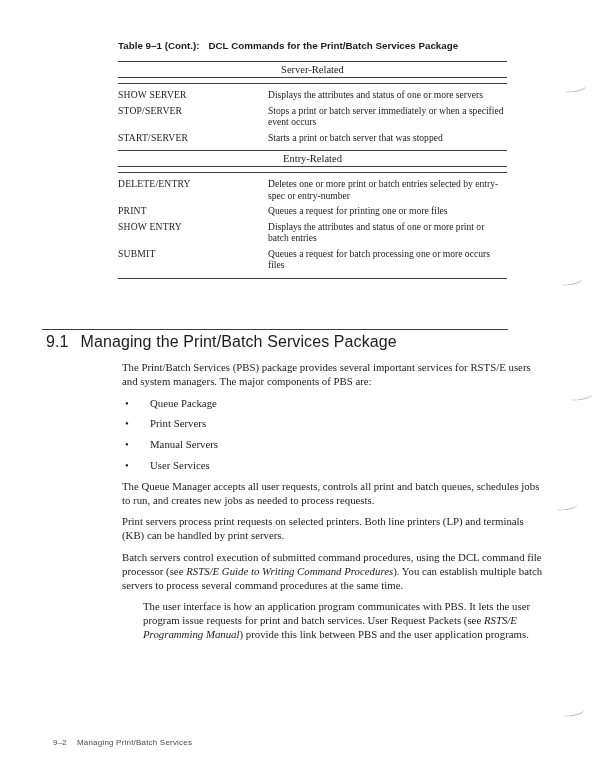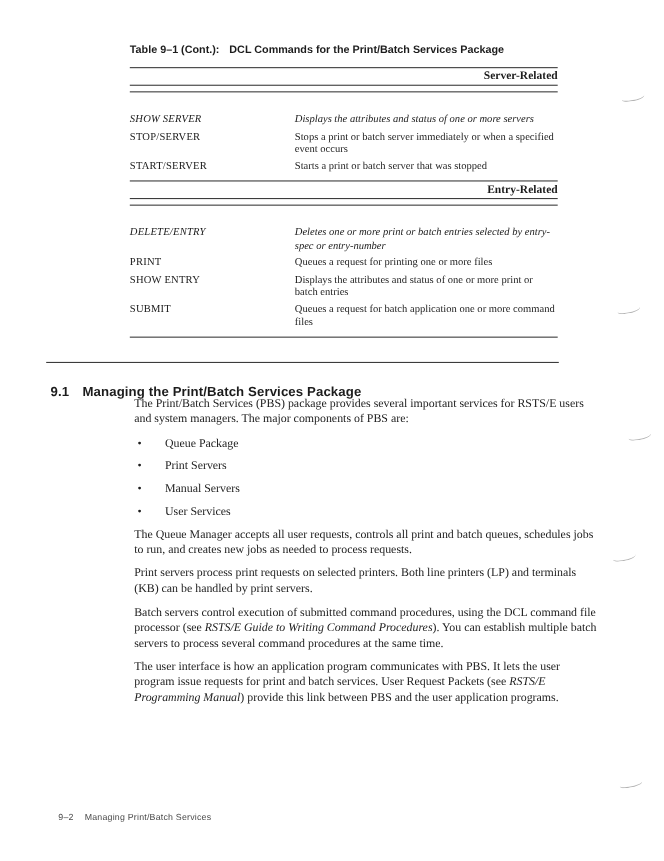--- a/index.html
+++ b/index.html
@@ -19,52 +19,52 @@
   .table-title{
     display:flex;gap:9px;align-items:baseline;
     font-family:"Liberation Sans", sans-serif;
     font-weight:bold;font-size:9.8px;line-height:12px;
     white-space:nowrap;
   }
   .rule{border-top:1.2px solid #3c3c3c;height:0;}
   .rule.top{margin-top:9px;}
   .rule.section-end{margin-top:7px;}
   .banner{
-    text-align:right;font-weight:bold;font-size:10.5px;line-height:11px;
+    text-align:center;font-weight:normal;font-size:10.5px;line-height:11px;
     padding:2px 0 2px;
   }
   .dbl-rule{height:5px;border-top:1px solid #3c3c3c;border-bottom:1px solid #3c3c3c;}
   .trow{display:flex;margin-top:4px;}
-  .trow.first{margin-top:19px;font-style:italic;}
+  .trow.first{margin-top:5px;}
   .term{
     flex:none;width:150px;
     font-size:9.6px;line-height:11.5px;letter-spacing:.2px;
   }
   .desc{
     flex:1;
     font-size:9.6px;line-height:11.5px;
   }
 
   
   .section-rule{position:absolute;left:42px;top:329px;width:466px;border-top:1.2px solid #3c3c3c;}
   .section-heading{
-    position:absolute;left:46px;top:348px;
+    position:absolute;left:46px;top:334px;
     display:flex;gap:12px;
     font-family:"Liberation Sans", sans-serif;
-    font-weight:bold;font-size:12px;line-height:16px;
+    font-weight:normal;font-size:16px;line-height:16px;
     white-space:nowrap;letter-spacing:.1px;
   }
 
   
   .body-block{
     position:absolute;left:122px;top:361px;width:424px;
     font-size:10.8px;line-height:13.8px;
   }
   .body-block p{margin:0 0 8px;}
-  .body-block p:last-child{margin-bottom:0;}
+  .body-block p:last-child{margin-bottom:0;margin-left:21px;}
   .bullet-list{list-style:none;margin:0 0 6px;padding:0;}
   .bullet-list li{position:relative;padding-left:28px;margin:0 0 7px;}
   .bullet-list li .bullet{position:absolute;left:3px;top:0;}
   .ref{font-style:italic;}
 
   
   .footer{
     position:absolute;left:53px;top:738px;
     display:flex;gap:10px;align-items:baseline;
     font-family:"Liberation Sans", sans-serif;
@@ -127,21 +127,21 @@
     <div class="trow">
       <div class="term">PRINT</div>
       <div class="desc">Queues a request for printing one or more files</div>
     </div>
     <div class="trow">
       <div class="term">SHOW ENTRY</div>
       <div class="desc">Displays the attributes and status of one or more print or batch entries</div>
     </div>
     <div class="trow">
       <div class="term">SUBMIT</div>
-      <div class="desc">Queues a request for batch application one or more command files</div>
+      <div class="desc">Queues a request for batch processing one or more occurs files</div>
     </div>
 
     <div class="rule section-end"></div>
   </div>
 
   <div class="section-rule"></div>
   <div class="section-heading">
     <span>9.1</span>
     <span>Managing the Print/Batch Services Package</span>
   </div>

